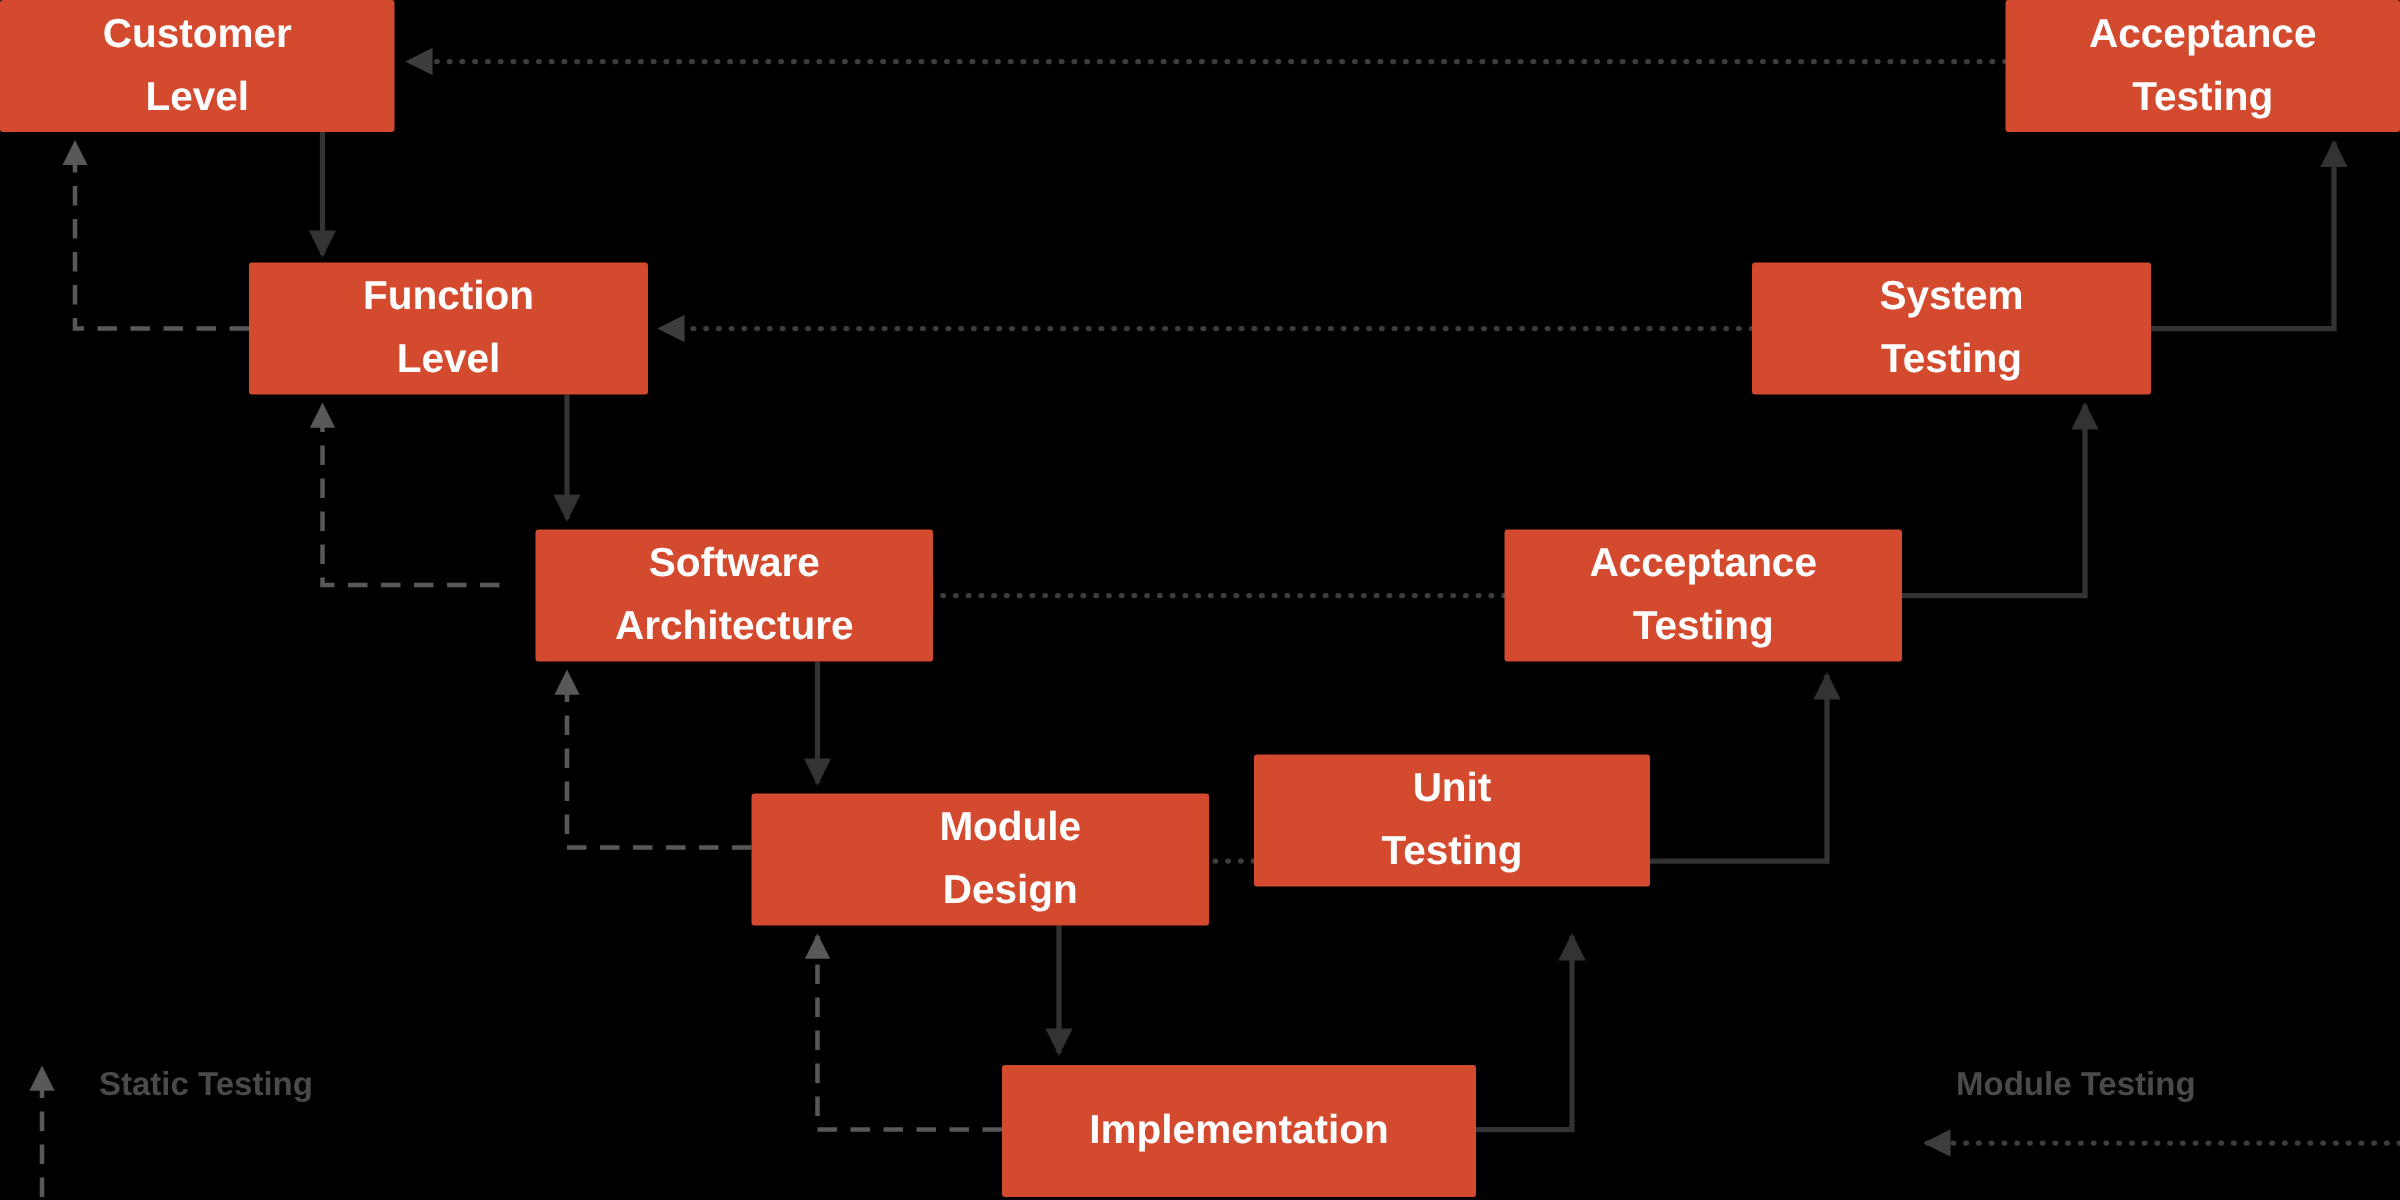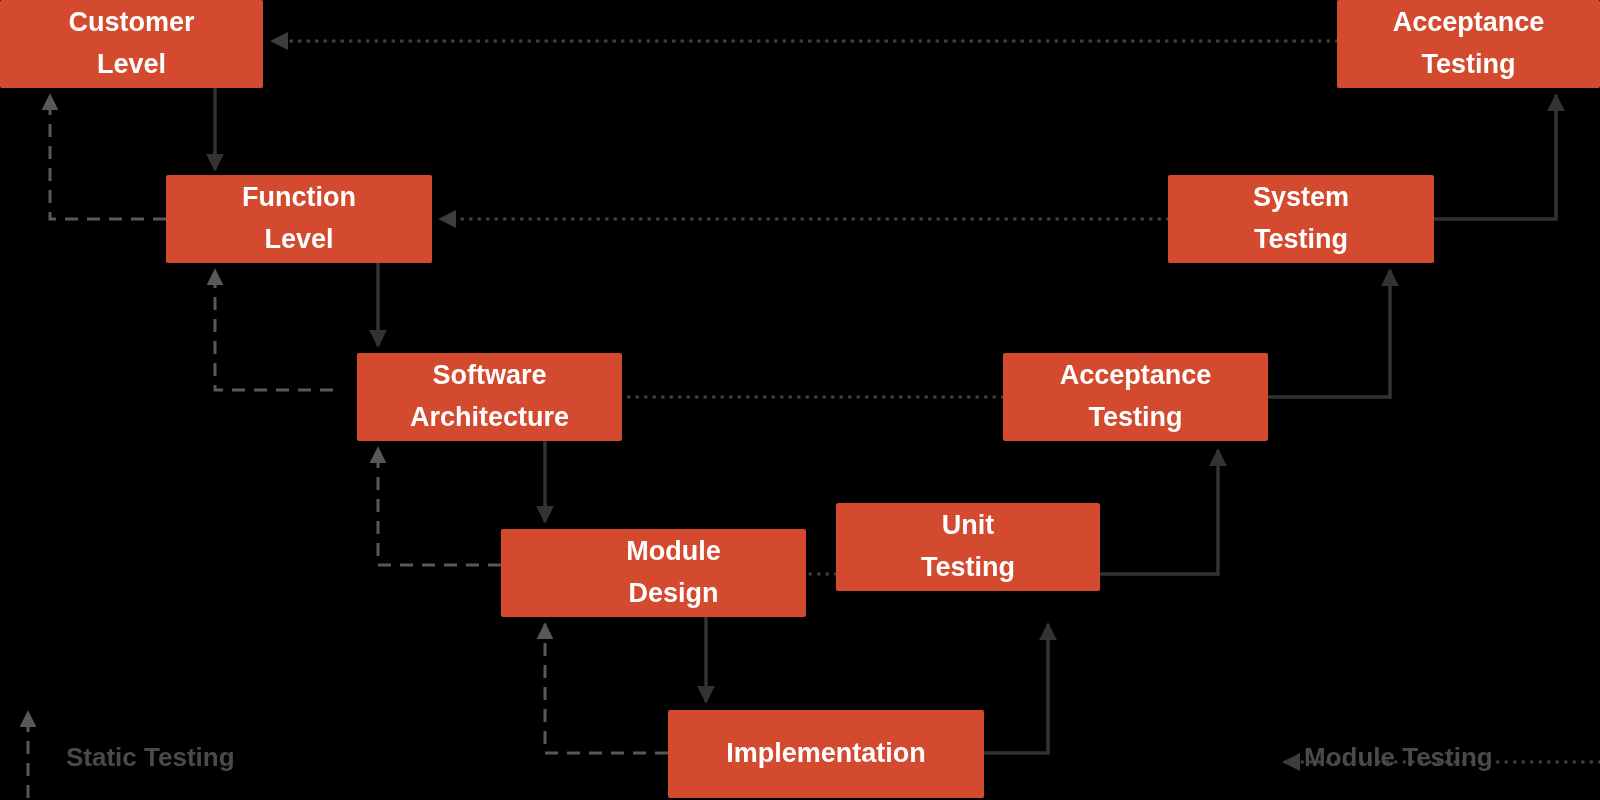--- a/index.html
+++ b/index.html
@@ -42,25 +42,24 @@
   #b-system         { left: 1168px; top: 175px; width: 266px; height: 88px; }
   #b-swarch         { left: 333px;  top: 353px; width: 265px; height: 88px; margin-left: 24px; }
   #b-integration    { left: 1003px; top: 353px; width: 265px; height: 88px; }
   #b-module         { left: 501px;  top: 529px; width: 265px; height: 88px; padding-left: 40px; }
   #b-unit           { left: 836px;  top: 503px; width: 264px; height: 88px; }
   #b-implementation { left: 668px;  top: 710px; width: 316px; height: 88px; }
 
   .legend {
     position: absolute;
     color: #4a4a4a;
-    font-size: 26px;
+    font-size: 22px;
     font-weight: 700;
     z-index: 2;
     white-space: nowrap;
-    margin-top: 32px;
   }
   #legend-static  { left: 66px;   top: 710px; }
   #legend-dynamic { left: 1304px; top: 710px; }
 
   .solid-arrow  { stroke: #333333; stroke-width: 3.5; fill: none; }
   .dashed-arrow { stroke: #585858; stroke-width: 3;   fill: none; stroke-dasharray: 13 9; }
   .dotted-arrow { stroke: #3d3d3d; stroke-width: 3.5; fill: none; stroke-dasharray: 0.5 8; stroke-linecap: round; }
 </style>
 </head>
 <body>

